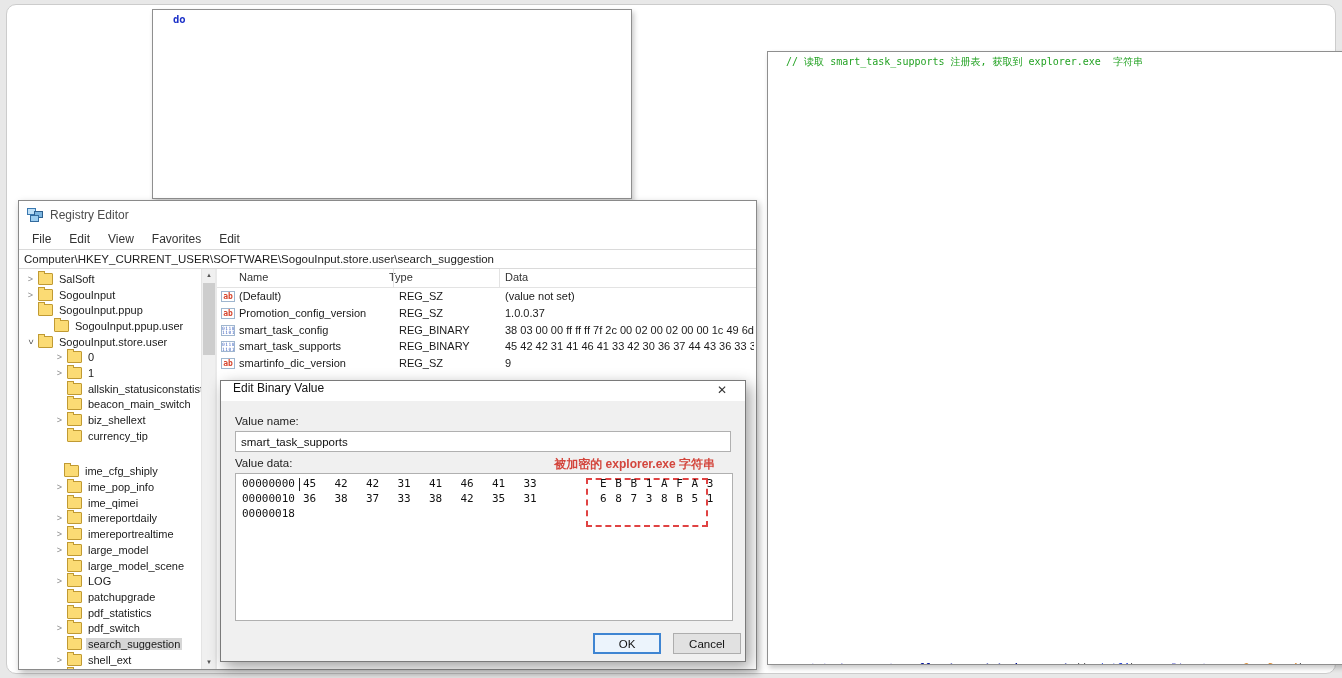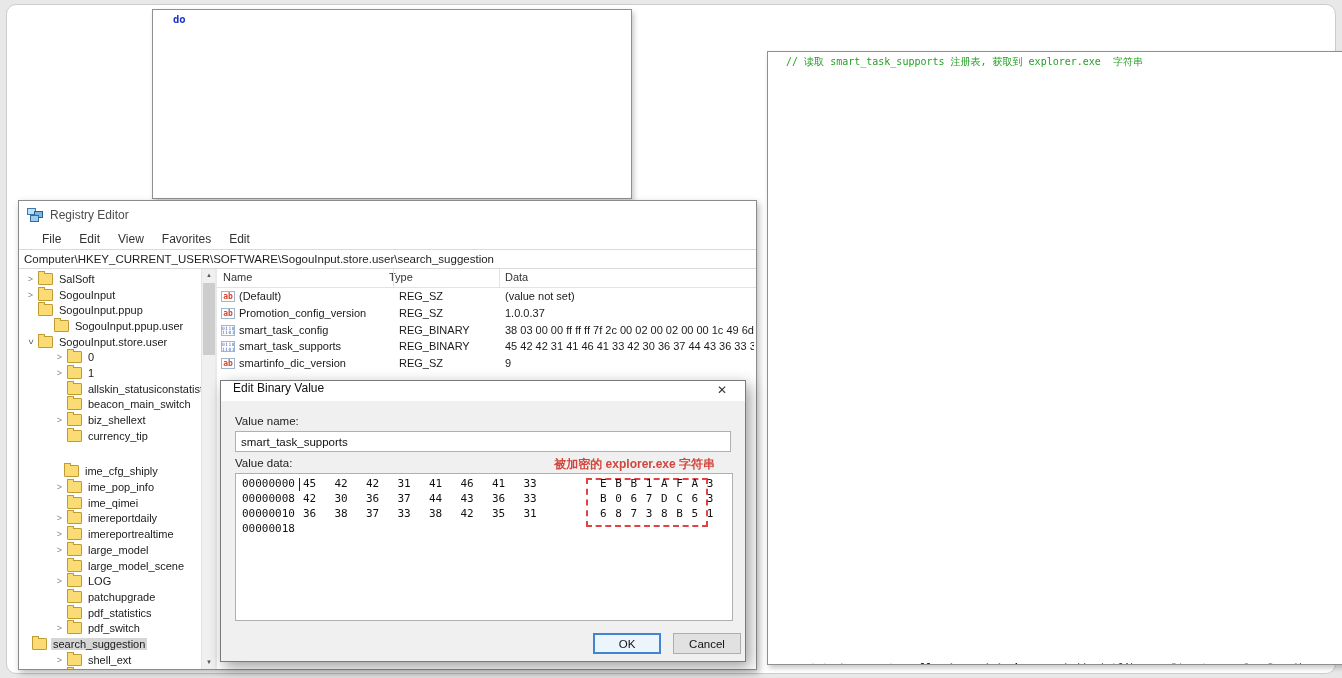--- a/index.html
+++ b/index.html
@@ -21,21 +21,21 @@
   .tk-v{color:#8f92de}
   .tk-p{color:#df923e}
   .tk-c{color:#23a223}
   .tk-d{color:#26262a}
 
   
   .regwin{position:absolute;left:18px;top:200px;width:737px;height:468px;background:#fff;
           border:1px solid #8a8a8a;box-shadow:2px 3px 7px rgba(0,0,0,.28)}
   .titlebar{height:27px;display:flex;align-items:center;gap:7px;padding-left:8px;background:#fff}
   .apptitle{font-size:12px;color:#4c4c4c}
-  .menubar{height:21px;display:flex;align-items:center;font-size:12px;color:#333;padding-left:14px}
+  .menubar{height:21px;display:flex;align-items:center;font-size:12px;color:#333;padding-left:4px}
   .menu-item{padding:0 9px}
   .addressbar{height:18px;border-top:1px solid #dadada;border-bottom:1px solid #dadada;
               font-size:11.5px;color:#1c1c1c;display:flex;align-items:center;padding-left:5px;
               white-space:nowrap;overflow:hidden}
   .regbody{position:absolute;left:0;right:0;top:68px;bottom:0;overflow:hidden}
   .tree{position:absolute;left:0;top:0;width:182px;bottom:0;overflow:hidden;padding-top:2px}
   .trow{height:15.7px;display:flex;align-items:center;font-size:11px;color:#1a1a1a;white-space:nowrap}
   .exp{width:11px;flex:none;color:#8a8a8a;font-size:9px;text-align:center;display:inline-block;line-height:10px}
   .exp.expanded{transform:rotate(90deg);color:#3c3c3c}
   .folder{width:13px;height:10px;flex:none;background:#fbdb74;border:1px solid #c09a33;border-radius:1px;
@@ -220,21 +220,21 @@
         <div class="trow" style="padding-left: 35px;">
           <span class="exp"></span>
           <span class="folder"></span>
           <span class="tlabel">pdf_statistics</span>
         </div>
         <div class="trow" style="padding-left: 35px;">
           <span class="exp">&gt;</span>
           <span class="folder"></span>
           <span class="tlabel">pdf_switch</span>
         </div>
-        <div class="trow tsel" style="">
+        <div class="trow tsel" style="padding-left: 35px;">
           <span class="exp"></span>
           <span class="folder"></span>
           <span class="tlabel">search_suggestion</span>
         </div>
         <div class="trow" style="padding-left: 35px;">
           <span class="exp">&gt;</span>
           <span class="folder"></span>
           <span class="tlabel">shell_ext</span>
         </div>
         <div class="trow" style="padding-left: 35px;">
@@ -244,21 +244,21 @@
         </div>
       </div>
     <div class="tscroll">
       <div class="sbarrow up">▲</div>
       <div class="sbthumb"></div>
       <div class="sbarrow down">▼</div>
     </div>
     <div class="splitter"></div>
     <div class="list">
       <div class="lheader">
-          <span class="hcell" style="left: 6px;">Name</span>
+          <span class="hcell" style="left: 22px;">Name</span>
           <span class="hcell" style="left: 172px;">Type</span>
           <span class="hcell" style="left: 288px;">Data</span>
           <div class="hsep" style="left: 176px;"></div>
           <div class="hsep" style="left: 282px;"></div>
         </div>
       <div>
           <div class="lrow">
             <span class="cell c-icon ic ic-sz">ab</span>
             <span class="cell c-name">(Default)</span>
             <span class="cell c-type">REG_SZ</span>
@@ -298,19 +298,18 @@
     <span>Edit Binary Value</span>
     <span class="dclose">✕</span>
   </div>
   <div class="dlabel" style="top:34px">Value name:</div>
   <input class="vnbox" readonly="" value="smart_task_supports" style="">
   <div class="dlabel" style="top:76px">Value data:</div>
   <div class="annotation">被加密的 explorer.exe 字符串</div>
   <div class="hexbox">
     <div class="redbox"></div>
   <div class="hexrow"><span class="off">00000000</span><span class="caret"></span><span class="byte">45</span><span class="byte">42</span><span class="byte">42</span><span class="byte">31</span><span class="byte">41</span><span class="byte">46</span><span class="byte">41</span><span class="byte">33</span><span class="ascii">E B B 1 A F A 3</span></div>
-      <div class="hexrow"><span class="off">00000008</span><span class="byte">42</span><span class="byte">30</span><span class="byte">36</span><span class="byte">37</span><span class="byte">44</span><span class="byte">43</span><span class="byte">36</span><span class="byte">33</span><span class="ascii">B 0 6 7 D C 6 3</span></div>
       <div class="hexrow"><span class="off">00000010</span><span class="byte">36</span><span class="byte">38</span><span class="byte">37</span><span class="byte">33</span><span class="byte">38</span><span class="byte">42</span><span class="byte">35</span><span class="byte">31</span><span class="ascii">6 8 7 3 8 B 5 1</span></div>
       <div class="hexrow"><span class="off">00000018</span><span class="ascii"></span></div>
     </div>
   <div class="dbtn" id="okbtn">OK</div>
   <div class="dbtn" id="cancelbtn">Cancel</div>
 </div>
 
 </body></html>

